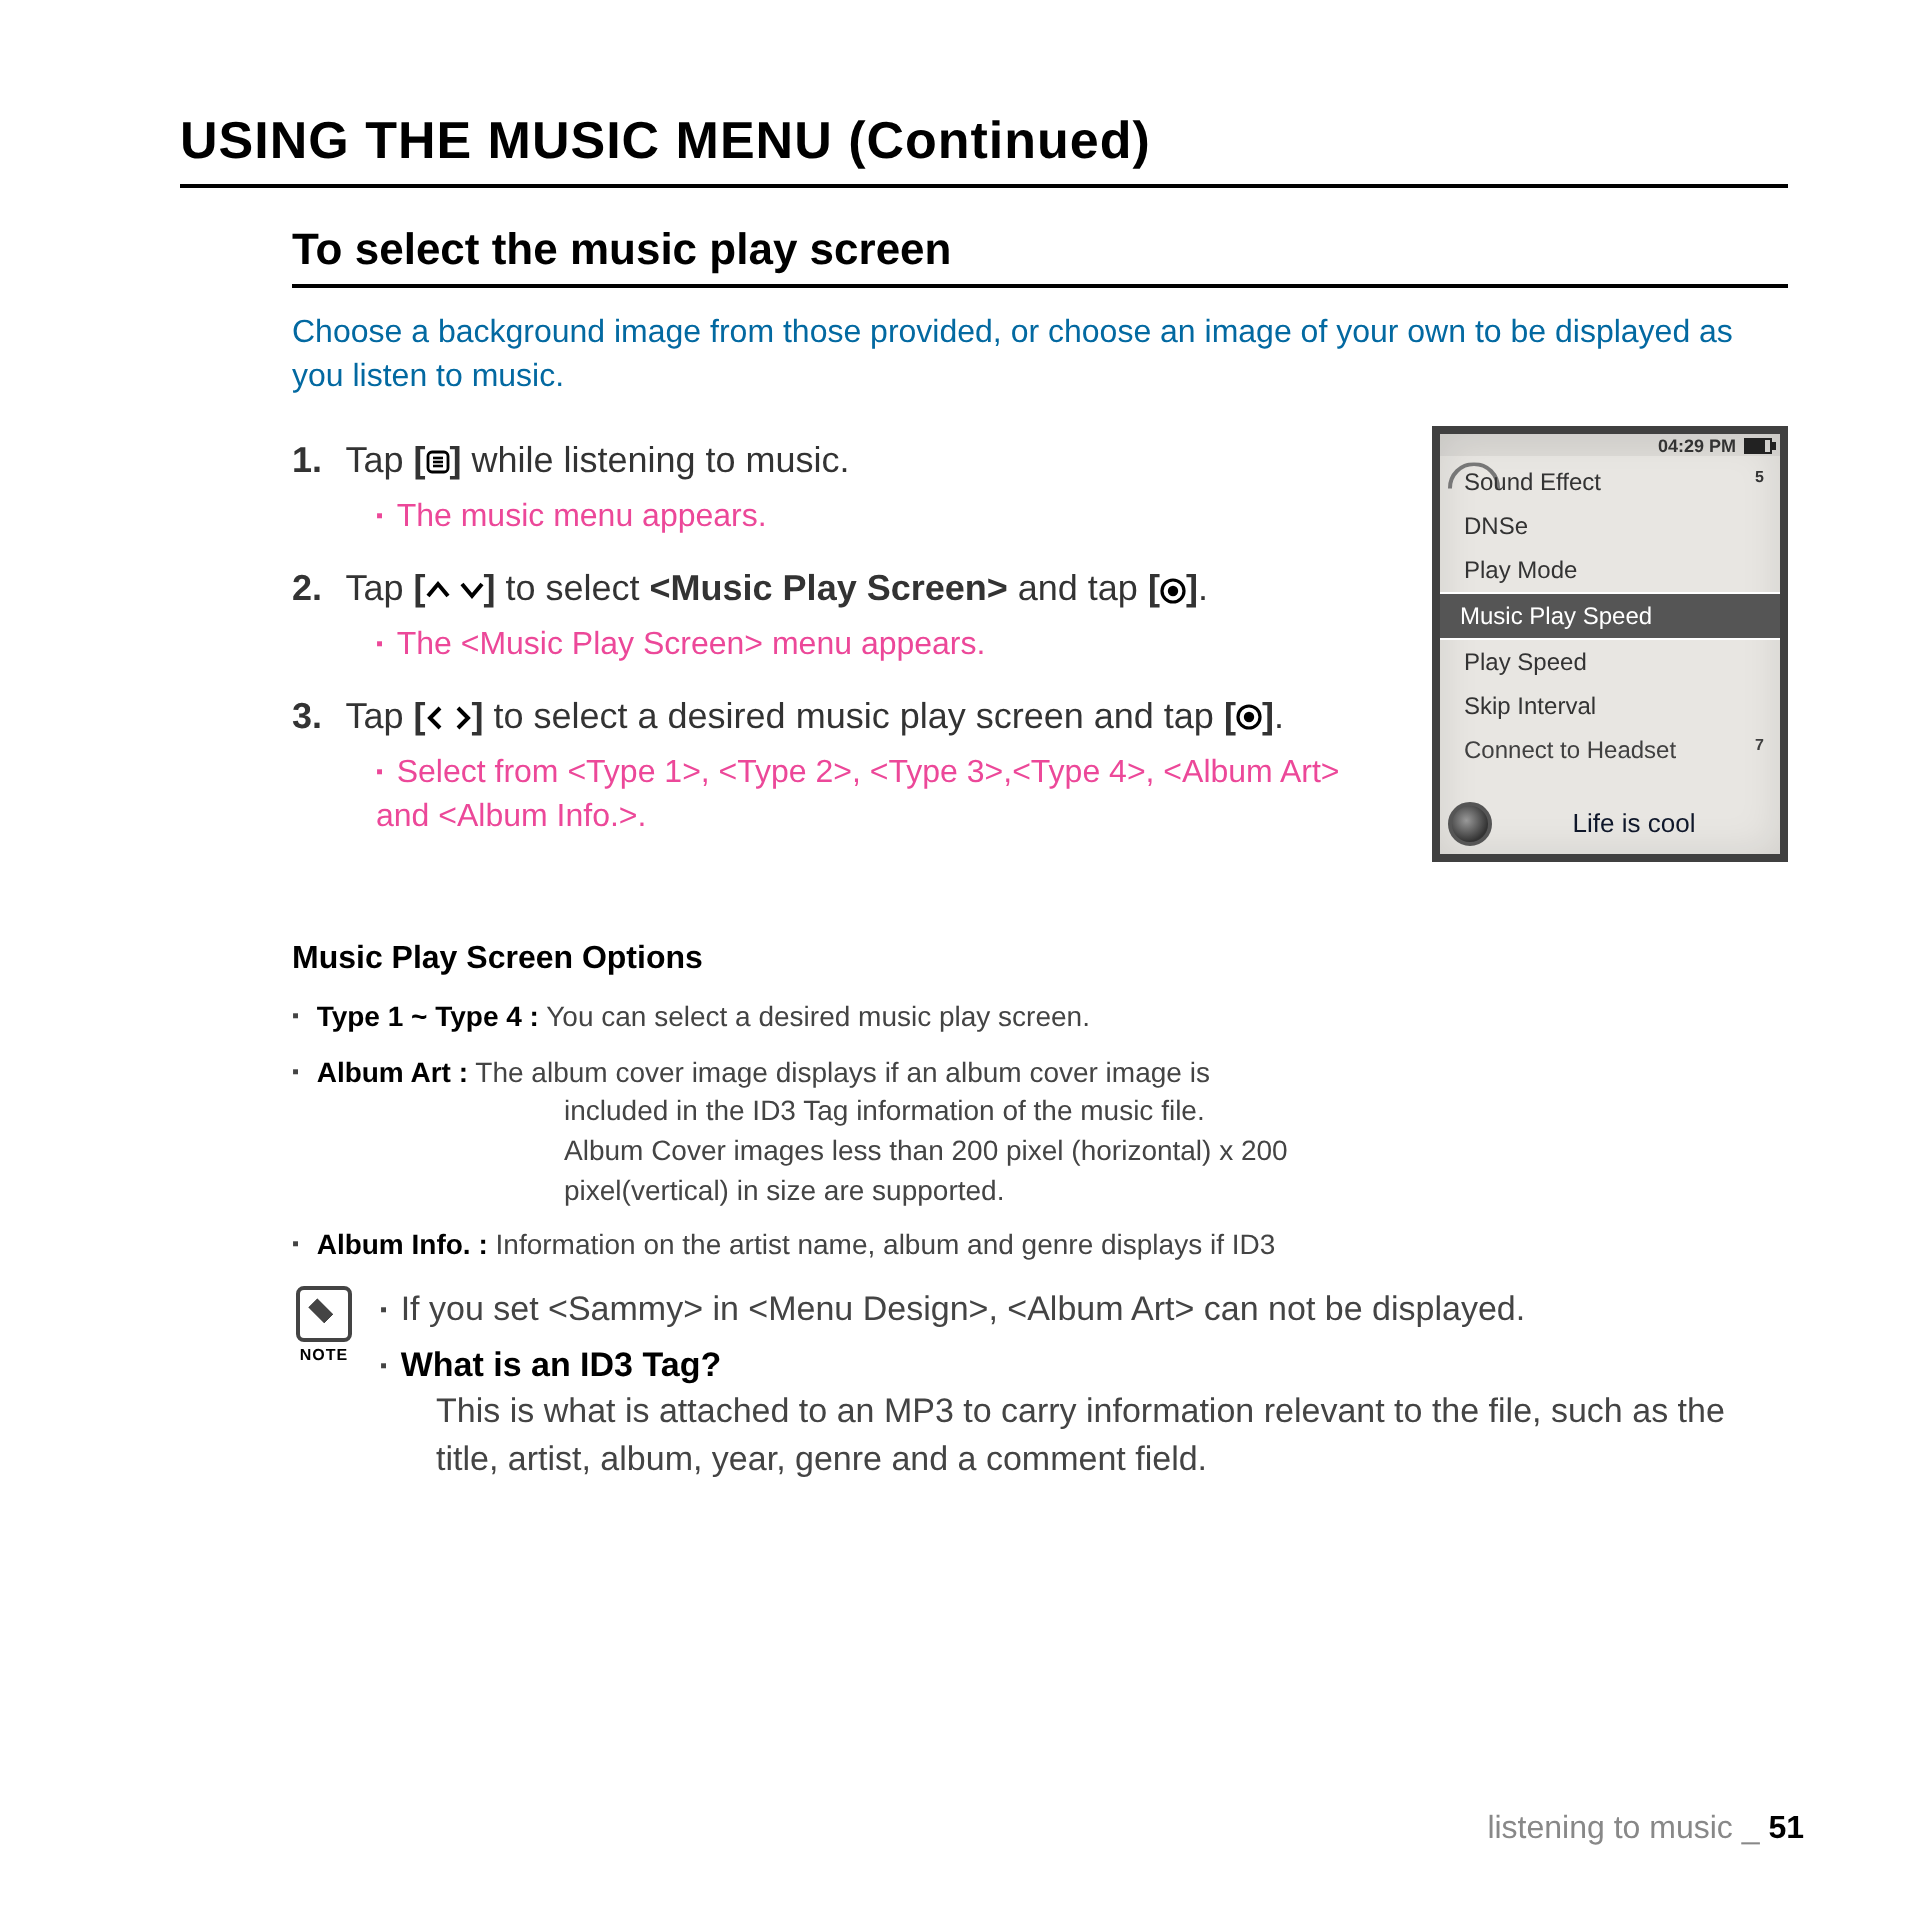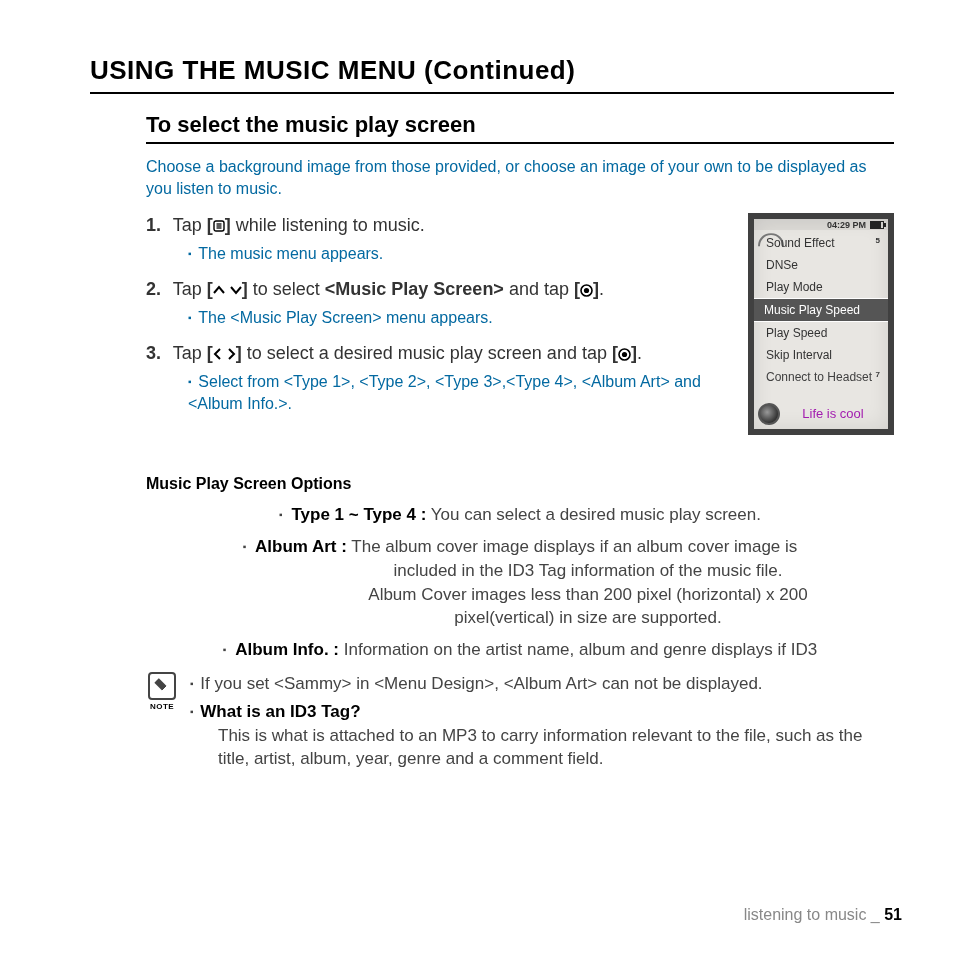--- a/index.html
+++ b/index.html
@@ -27,32 +27,32 @@
     padding-bottom: 4px;
     border-bottom: 2px solid #000;
     margin-bottom: 12px;
   }
   .intro {
     font-size: 16px;
     color: #0369a1;
     line-height: 1.35;
     margin-bottom: 14px;
   }
-  .steps-wrap { display: flex; gap: 20px; align-items: flex-start; }
+  .steps-wrap { display: flex; gap: 20px; align-items: flex-end; }
   .steps { flex: 1; }
   .step { margin-bottom: 12px; font-size: 18px; color: #333; line-height: 1.35; }
   .step-num { font-weight: bold; display: inline-block; width: 22px; }
-  .sub-bullet { margin: 6px 0 0 42px; font-size: 16px; color: #0369a1; }
+  .sub-bullet { margin: 6px 0 0 42px; font-size: 16px; color: #ec4899; }
   .sub-bullet::before { content: "▪ "; font-size: 10px; vertical-align: 2px; margin-right: 4px; }
   .glyph { display: inline-block; vertical-align: middle; }
 
   
   .device {
-    width: 146px;
-    border: 6px solid #404040;
+    width: 178px;
+    border: 4px solid #404040;
     background: #e8e6e2;
     font-size: 12px;
     color: #333;
     position: relative;
     box-shadow: inset 0 0 20px rgba(0,0,0,0.1);
   }
   .device-top {
     display: flex; justify-content: flex-end; align-items: center;
     gap: 4px; padding: 1px 4px 0 4px; font-size: 9px; font-weight: bold;
     background: rgba(0,0,0,0.05);
@@ -73,34 +73,34 @@
   .device-side-num {
     position: absolute; right: 2px; top: 4px; font-size: 8px; font-weight: bold;
   }
   .device-foot-knob {
     position: absolute; left: 4px; bottom: 4px;
     width: 22px; height: 22px; border-radius: 50%;
     background: radial-gradient(circle at 40% 40%, #999 0%, #333 70%);
     border: 2px solid #555;
   }
   .device-foot-text {
-    text-align: center; font-size: 13px; color: #a21caf;
+    text-align: center; font-size: 13px; color: #0f172a;
     padding: 16px 0 8px 24px;
   }
   .dev-arc {
     position: absolute; left: 4px; top: 14px; width: 26px; height: 26px;
     border: 2px solid #777; border-radius: 50%;
     clip-path: inset(0 0 50% 0);
   }
 
   .sub-heading {
     font-size: 16px; font-weight: bold; margin: 40px 0 10px 0;
   }
-  .opt { font-size: 17px; color: #444; line-height: 1.4; margin-bottom: 8px;
-         padding-left: 18px; text-indent: -18px; text-align: center; }
+  .opt { font-size: 14px; color: #444; line-height: 1.4; margin-bottom: 8px;
+         padding-left: 18px; text-indent: -18px; }
   .opt::before { content: "▪ "; font-size: 10px; vertical-align: 2px; margin-right: 6px; }
   .opt b { color: #000; }
   .opt .cont { padding-left: 118px; display: block; text-indent: 0; }
   .opt .cont2 { padding-left: 130px; display: block; text-indent: 0; }
 
   .note-row { display: flex; gap: 12px; margin-top: 10px; align-items: flex-start; }
   .note-icon {
     width: 32px; flex-shrink: 0;
   }
   .note-box {

